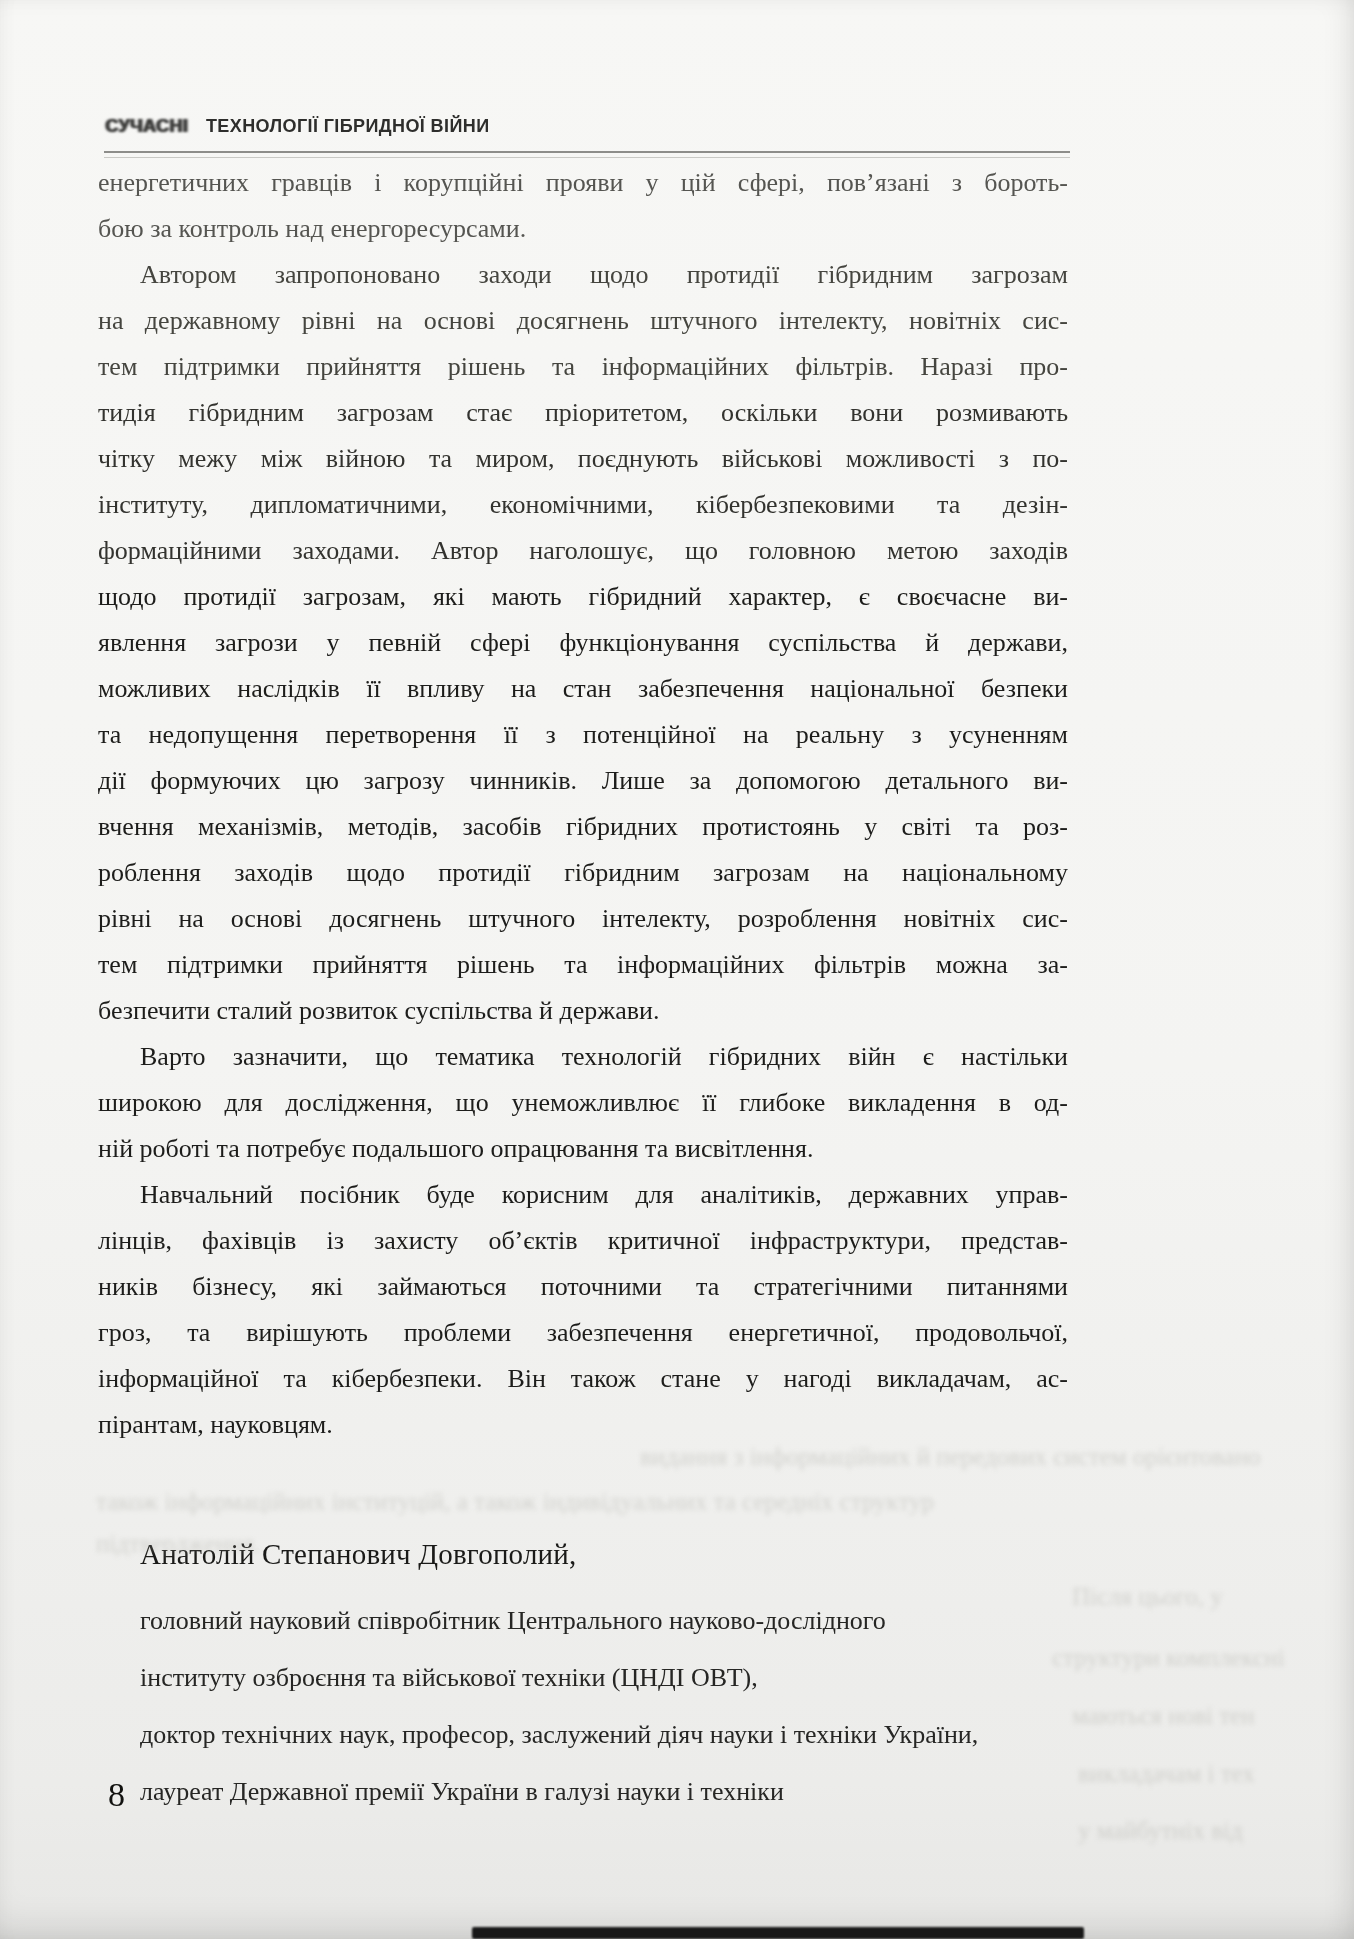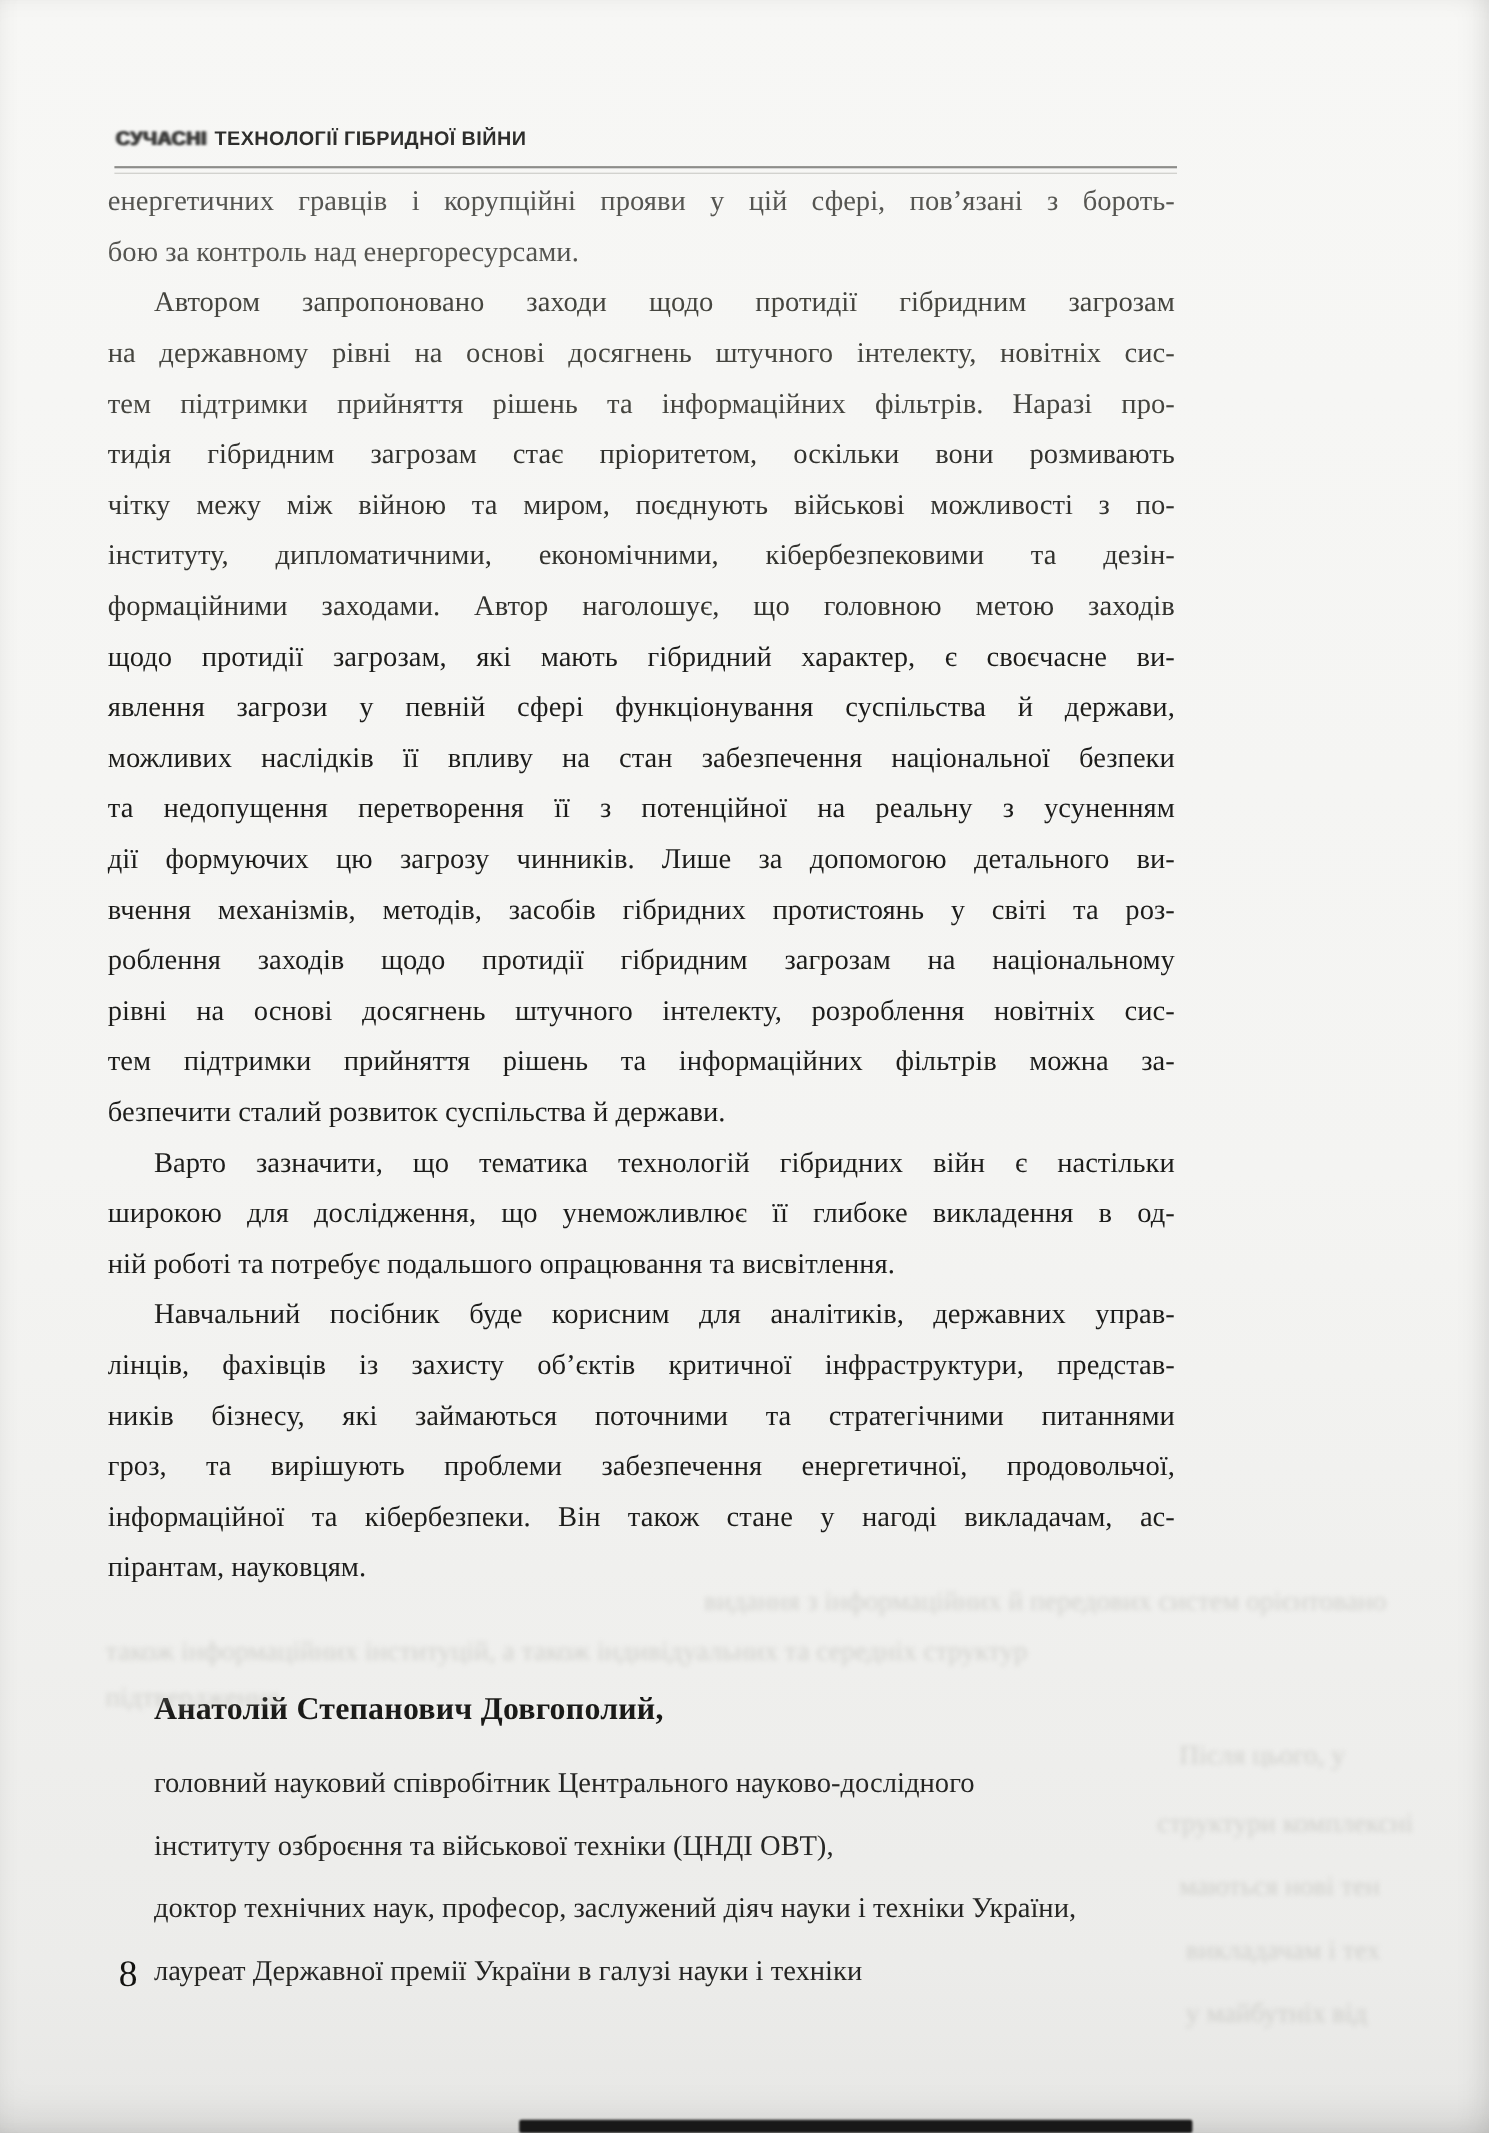--- a/index.html
+++ b/index.html
@@ -24,21 +24,21 @@
     font-family:"Liberation Sans", sans-serif;
     font-weight:bold;font-size:18px;letter-spacing:.4px;
     color:#2e2e2c;white-space:nowrap;
     filter:blur(.3px);
   }
   .running-head .smudge{
     color:#3a3a38;
     text-shadow:1.4px 0 1px rgba(40,40,40,.75),-1px 0 1px rgba(90,90,90,.6);
     filter:blur(.9px);
   }
-  .running-head .rest{margin-left:7px;}
+  .running-head .rest{margin-left:18px;}
   .head-rule{
     position:absolute;left:104px;top:151px;width:966px;height:4px;
     border-top:2px solid #8d8d8a;border-bottom:1px solid #c9c9c5;
     filter:blur(.4px);
   }
 
   
   .body-text{
     position:absolute;left:88px;top:160px;width:980px;
     font-size:26px;line-height:46px;
@@ -52,21 +52,21 @@
   .line.last{text-align-last:left;}
   .line.indent{padding-left:42px;}
   
   .body-text .line:nth-child(-n+2){color:#555551;filter:blur(.5px);}
   .body-text .line:nth-child(n+3):nth-child(-n+5){color:#45453f;filter:blur(.45px);}
   .body-text .line:nth-child(n+6):nth-child(-n+9){color:#33332f;filter:blur(.3px);}
 
   
   .author{position:absolute;left:140px;top:1534px;width:1060px;}
   .author-name{
-    font-weight:bold;font-size:29px;line-height:40px;color:#1a1a18;
+    font-weight:normal;font-size:29px;line-height:40px;color:#1a1a18;
     margin-bottom:18px;letter-spacing:.2px;
   }
   .author-title{
     font-size:26px;line-height:57px;
     color:#262624;white-space:nowrap;
   }
 
   
   .page-number{
     position:absolute;left:108px;top:1776px;

